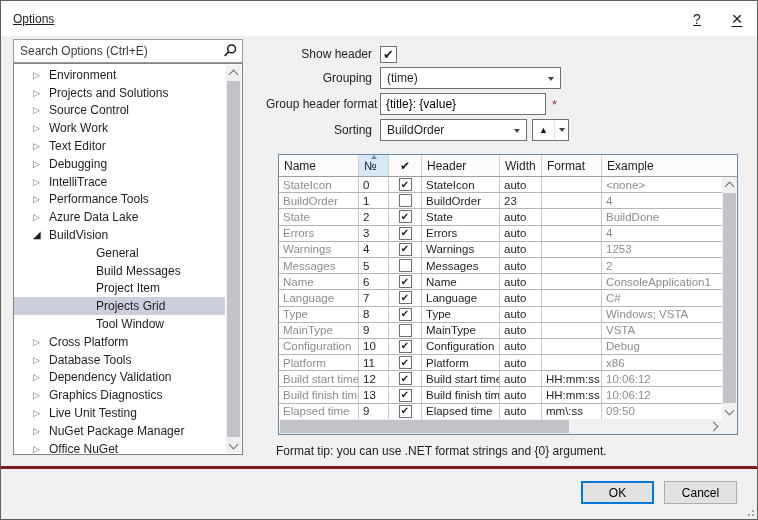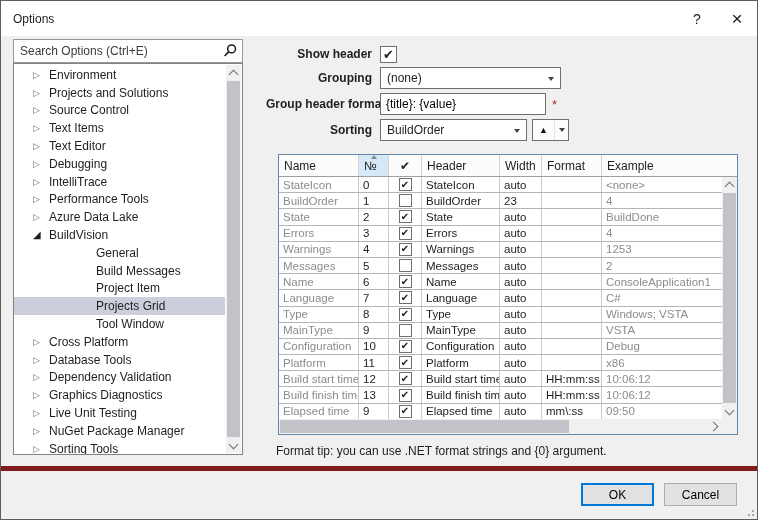--- a/index.html
+++ b/index.html
@@ -2,21 +2,21 @@
 <html><head>
 <meta charset="utf-8">
 <style>
   * { box-sizing: border-box; margin: 0; padding: 0; }
   html,body { width: 758px; height: 520px; overflow: hidden; }
   body { font-family: "Liberation Sans","DejaVu Sans",sans-serif; font-size: 12px; color:#1e1e1e; }
 
   .dialog { width:758px; height:520px; border:1px solid #5d5d5d; background:#f0f0f0; position:relative; }
 
   
-  .titlebar { height:35px; background:#ffffff; display:flex; align-items:center; }
+  .titlebar { height:35px; background:#ffffff; display:flex; align-items:center;text-decoration:underline; }
   .titlebar .title { margin-left:12px; flex:1; }
   .tb-btn { width:40px; height:100%; display:flex; align-items:center; justify-content:center; font-size:14px; cursor:default; }
   .tb-btn.close { font-size:19px; }
 
   
   .content { position:absolute; top:36px; left:0; right:0; bottom:53px; display:flex; }
   .left-col { width:230px; margin:2px 0 0 12px; display:flex; flex-direction:column; }
   .search-wrap { position:relative; height:24px; margin-bottom:0; }
   .search-wrap input { width:100%; height:24px; border:1px solid #999; background:#fff; padding:0 24px 0 6px; font:12px "Liberation Sans","DejaVu Sans",sans-serif; color:#2b2b2b; }
   .search-wrap input::placeholder { color:#3b3b3b; opacity:1; }
@@ -34,21 +34,21 @@
   .v-sb .thumb { position:absolute; left:1px; right:1px; top:16px; bottom:16px; background:#c2c3c9; }
   .chev { display:block; width:7px; height:7px; border-top:1.5px solid #6f6f6f; border-right:1.5px solid #6f6f6f; }
   .chev.up { transform:rotate(-45deg); margin:6px auto 0; }
   .chev.down { transform:rotate(135deg); margin:0 auto; position:absolute; bottom:5px; left:4px; }
   .chev.right { transform:rotate(45deg); }
 
   
   .right-col { flex:1; margin-right:12px; padding:8px 0 0 23px; }
   .form-row { display:flex; align-items:center; margin-bottom:4px; height:22px; }
   .form-row.cb-row { height:18px; }
-  .form-label { width:106px; text-align:right; margin-right:8px; white-space:nowrap;font-weight:bold; }
+  .form-label { width:106px; text-align:right; margin-right:8px; white-space:nowrap; }
   .checkbox { width:17px; height:17px; background:#fff; border:1px solid #707070; display:flex; align-items:center; justify-content:center; font-size:13px; }
   .combo { height:22px; background:#fff; border:1px solid #707070; display:flex; align-items:center; padding-left:6px; position:relative; }
   .combo .arrow { position:absolute; right:6px; top:9px; width:0; height:0; border-left:3.5px solid transparent; border-right:3.5px solid transparent; border-top:4px solid #444; }
   .combo.grouping { width:181px; }
   .combo.sorting { width:147px; }
   .textbox { width:166px; height:22px; border:1px solid #707070; background:#fff; padding:0 5px; font:12px "Liberation Sans","DejaVu Sans",sans-serif; }
   .req { color:#a83232; margin-left:6px; font-size:13px; }
   .sort-dir { display:flex; margin-left:5px; border:1px solid #707070; background:#fdfdfd; height:22px; }
   .sort-dir .asc { width:22px; display:flex; align-items:center; justify-content:center; font-size:9px; color:#111; border-right:1px solid #e3e3e3; }
   .sort-dir .dd { width:13px; display:flex; align-items:center; justify-content:center; }
@@ -72,21 +72,21 @@
   .gcb { width:13px; height:13px; border:1px solid #707070; background:#fff; display:flex; align-items:center; justify-content:center; font-size:10px; line-height:1; }
   .g-vsb { width:15px; flex:none; background:#f0f0f0; position:relative; }
   .g-vsb .thumb { position:absolute; left:1px; right:1px; top:16px; bottom:16px; background:#c2c3c9; }
   .g-hsb { height:15px; flex:none; background:#f0f0f0; display:flex; align-items:center; position:relative; }
   .g-hsb .thumb { width:63%; height:13px; margin-left:1px; background:#c2c3c9; }
   .g-hsb .chev.right { position:absolute; right:20px; top:4px; }
 
   .tip { margin:9px 0 0 10px; }
 
   
-  .btn-bar { position:absolute; left:0; right:0; bottom:0; height:53px; border-top:5px solid #7f1d1d; display:flex; justify-content:flex-end; padding:12px 20px 0 0; gap:10px; }
+  .btn-bar { position:absolute; left:0; right:0; bottom:0; height:53px; border-top:3px solid #7f1d1d; display:flex; justify-content:flex-end; padding:12px 20px 0 0; gap:10px; }
   .btn { width:73px; height:23px; background:#e1e1e1; border:1px solid #adadad; font:12px "Liberation Sans","DejaVu Sans",sans-serif; cursor:default; }
   .btn.primary { border:2px solid #0078d7; }
   .grip { position:absolute; right:3px; bottom:3px; width:9px; height:9px; }
   .grip i { position:absolute; width:2px; height:2px; background:#a5a5a5; }
   .grip i:nth-child(1){right:0;bottom:0} .grip i:nth-child(2){right:0;bottom:4px} .grip i:nth-child(3){right:4px;bottom:0}
 </style>
 </head>
 <body>
 
 <div class="dialog">
@@ -120,21 +120,21 @@
           <div class="tree-item">
             <span class="tw collapsed">▷</span>
             <span>Projects and Solutions</span>
           </div>
           <div class="tree-item">
             <span class="tw collapsed">▷</span>
             <span>Source Control</span>
           </div>
           <div class="tree-item">
             <span class="tw collapsed">▷</span>
-            <span>Text Items</span>
+            <span>Work Work</span>
           </div>
           <div class="tree-item">
             <span class="tw collapsed">▷</span>
             <span>Text Editor</span>
           </div>
           <div class="tree-item">
             <span class="tw collapsed">▷</span>
             <span>Debugging</span>
           </div>
           <div class="tree-item">
@@ -187,36 +187,36 @@
           <div class="tree-item">
             <span class="tw collapsed">▷</span>
             <span>Live Unit Testing</span>
           </div>
           <div class="tree-item">
             <span class="tw collapsed">▷</span>
             <span>NuGet Package Manager</span>
           </div>
           <div class="tree-item">
             <span class="tw collapsed">▷</span>
-            <span>Sorting Tools</span>
+            <span>Office NuGet</span>
           </div>
         </div>
     </div>
 
     <div class="right-col">
 
       <div class="form-row cb-row">
         <span class="form-label">Show header</span>
         <span class="checkbox" id="showHeaderCb">✔</span>
       </div>
 
       <div class="form-row">
         <span class="form-label">Grouping</span>
         <div class="combo grouping">
-          <span>(none)</span>
+          <span>(time)</span>
           <span class="arrow"></span>
         </div>
       </div>
 
       <div class="form-row">
         <span class="form-label">Group header format</span>
         <input class="textbox" value="{title}: {value}" style="">
         <span class="req">*</span>
       </div>
 

